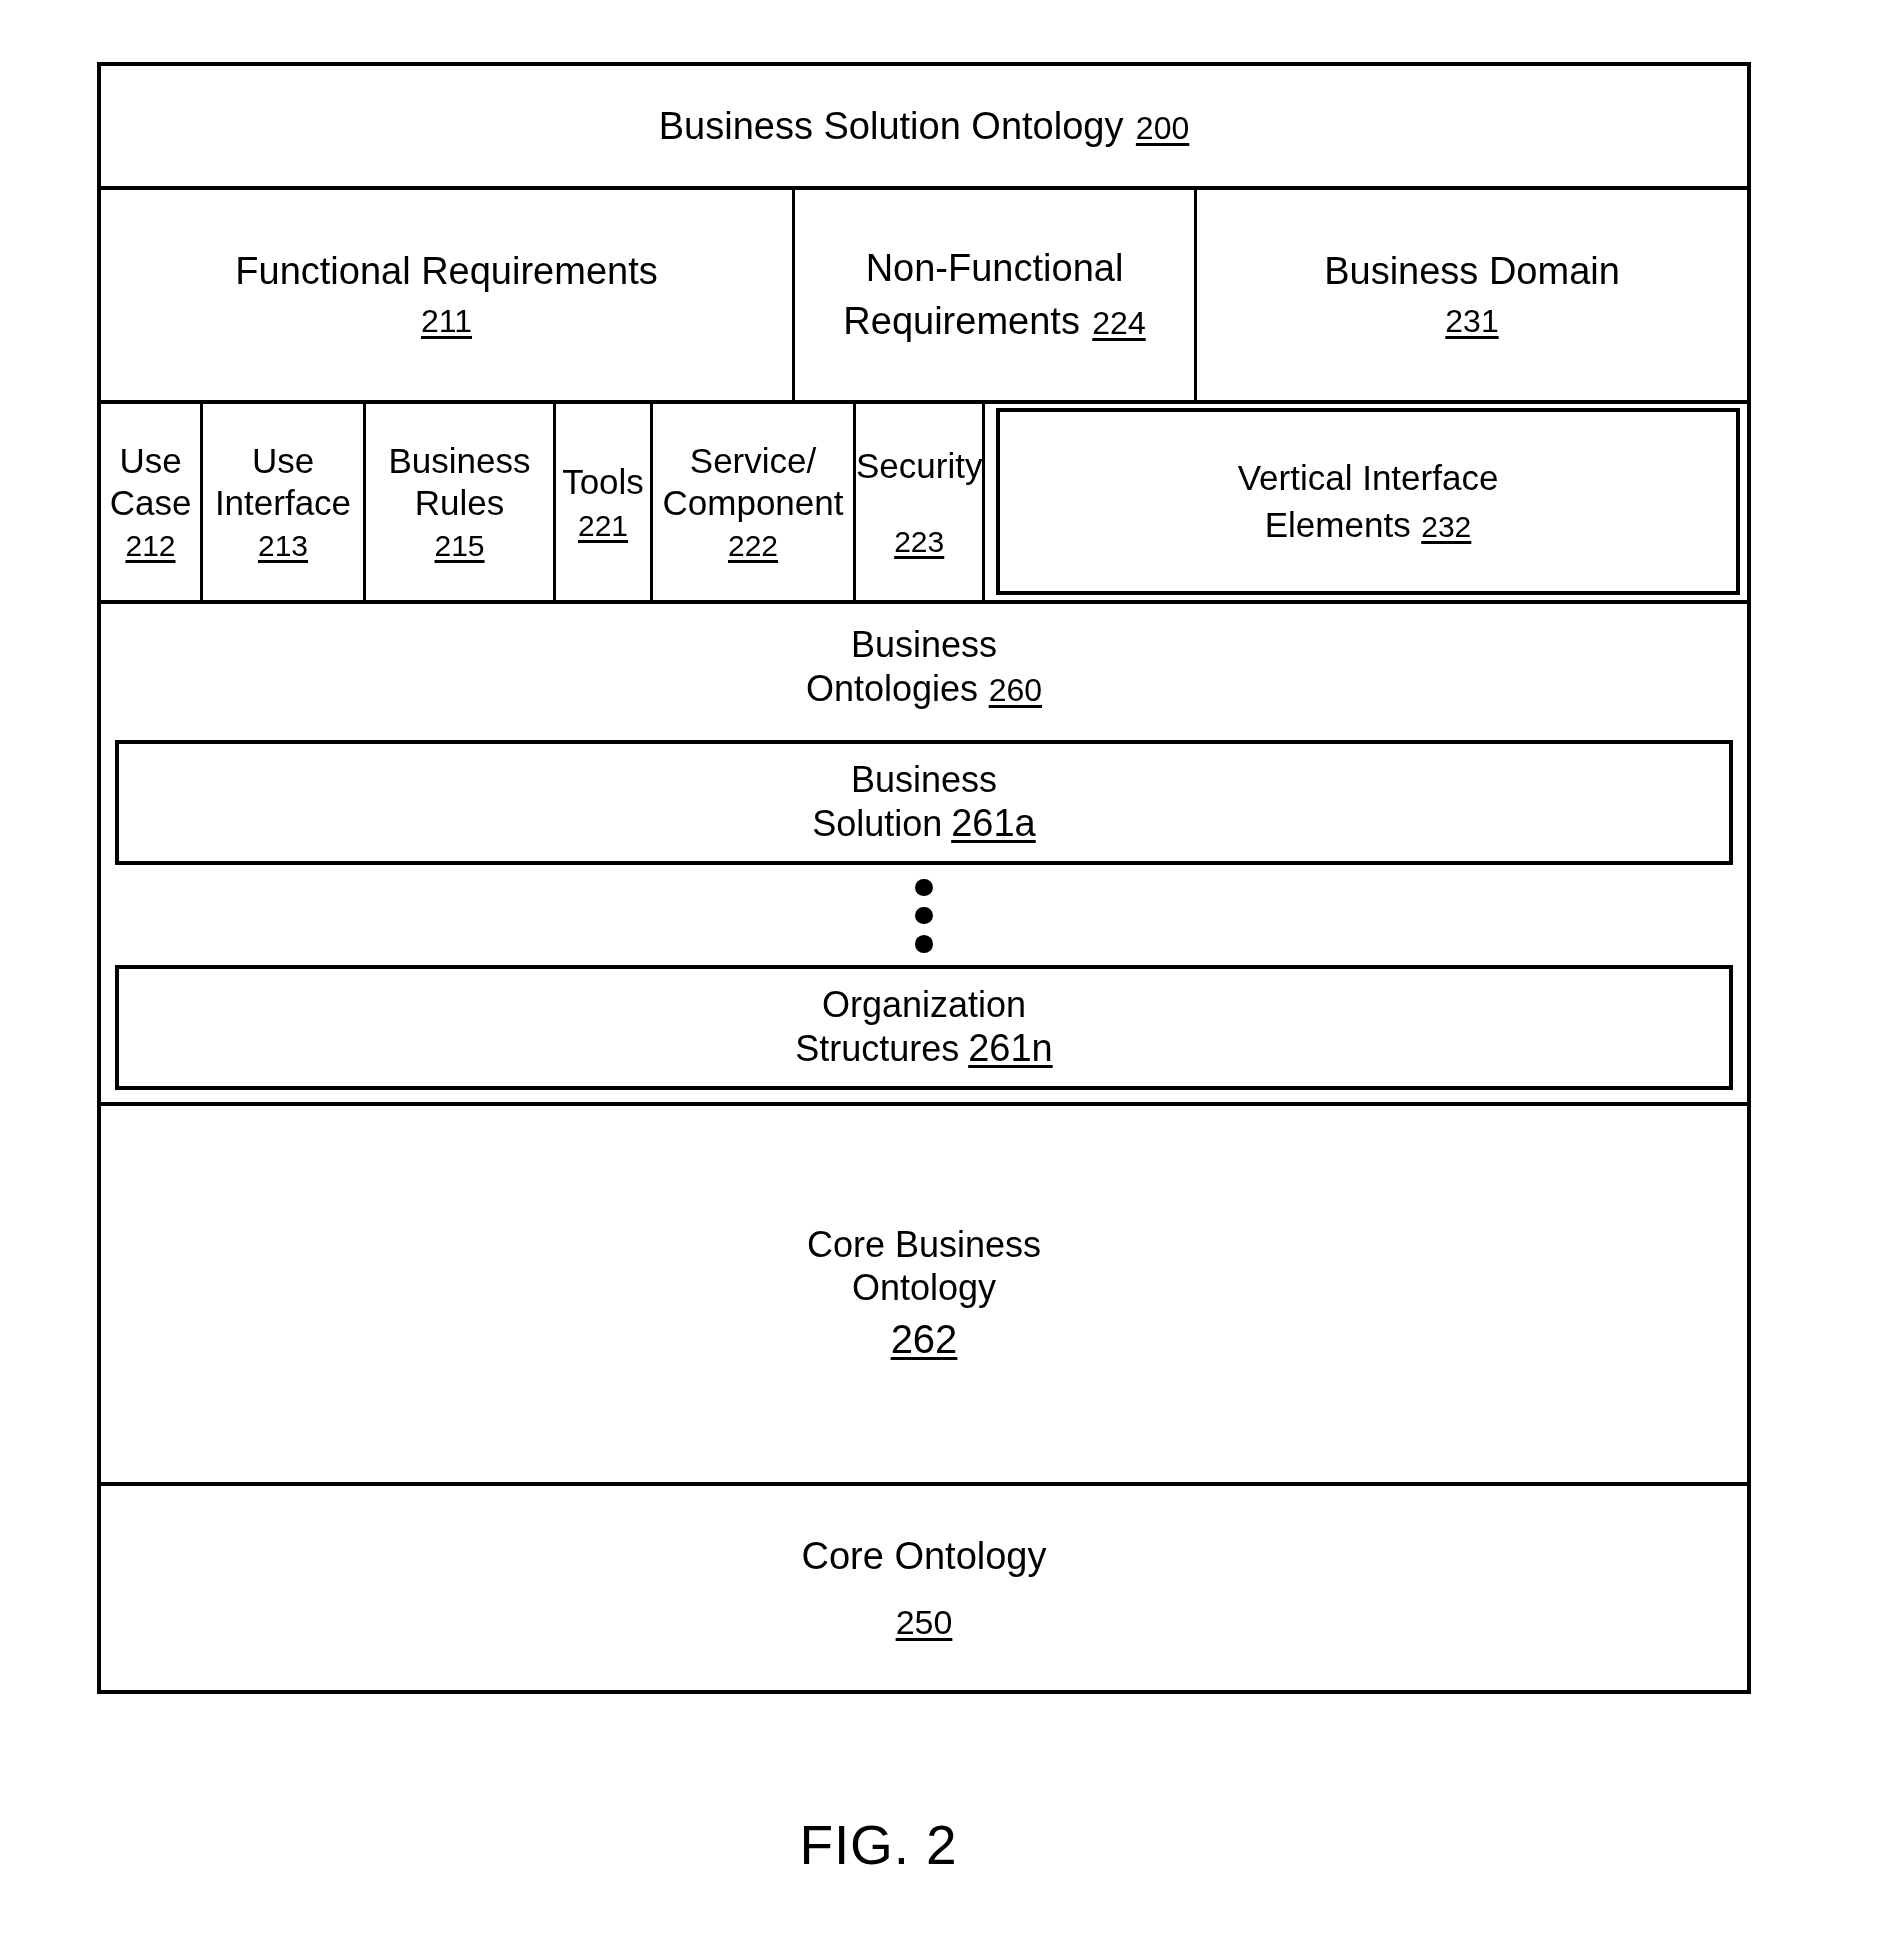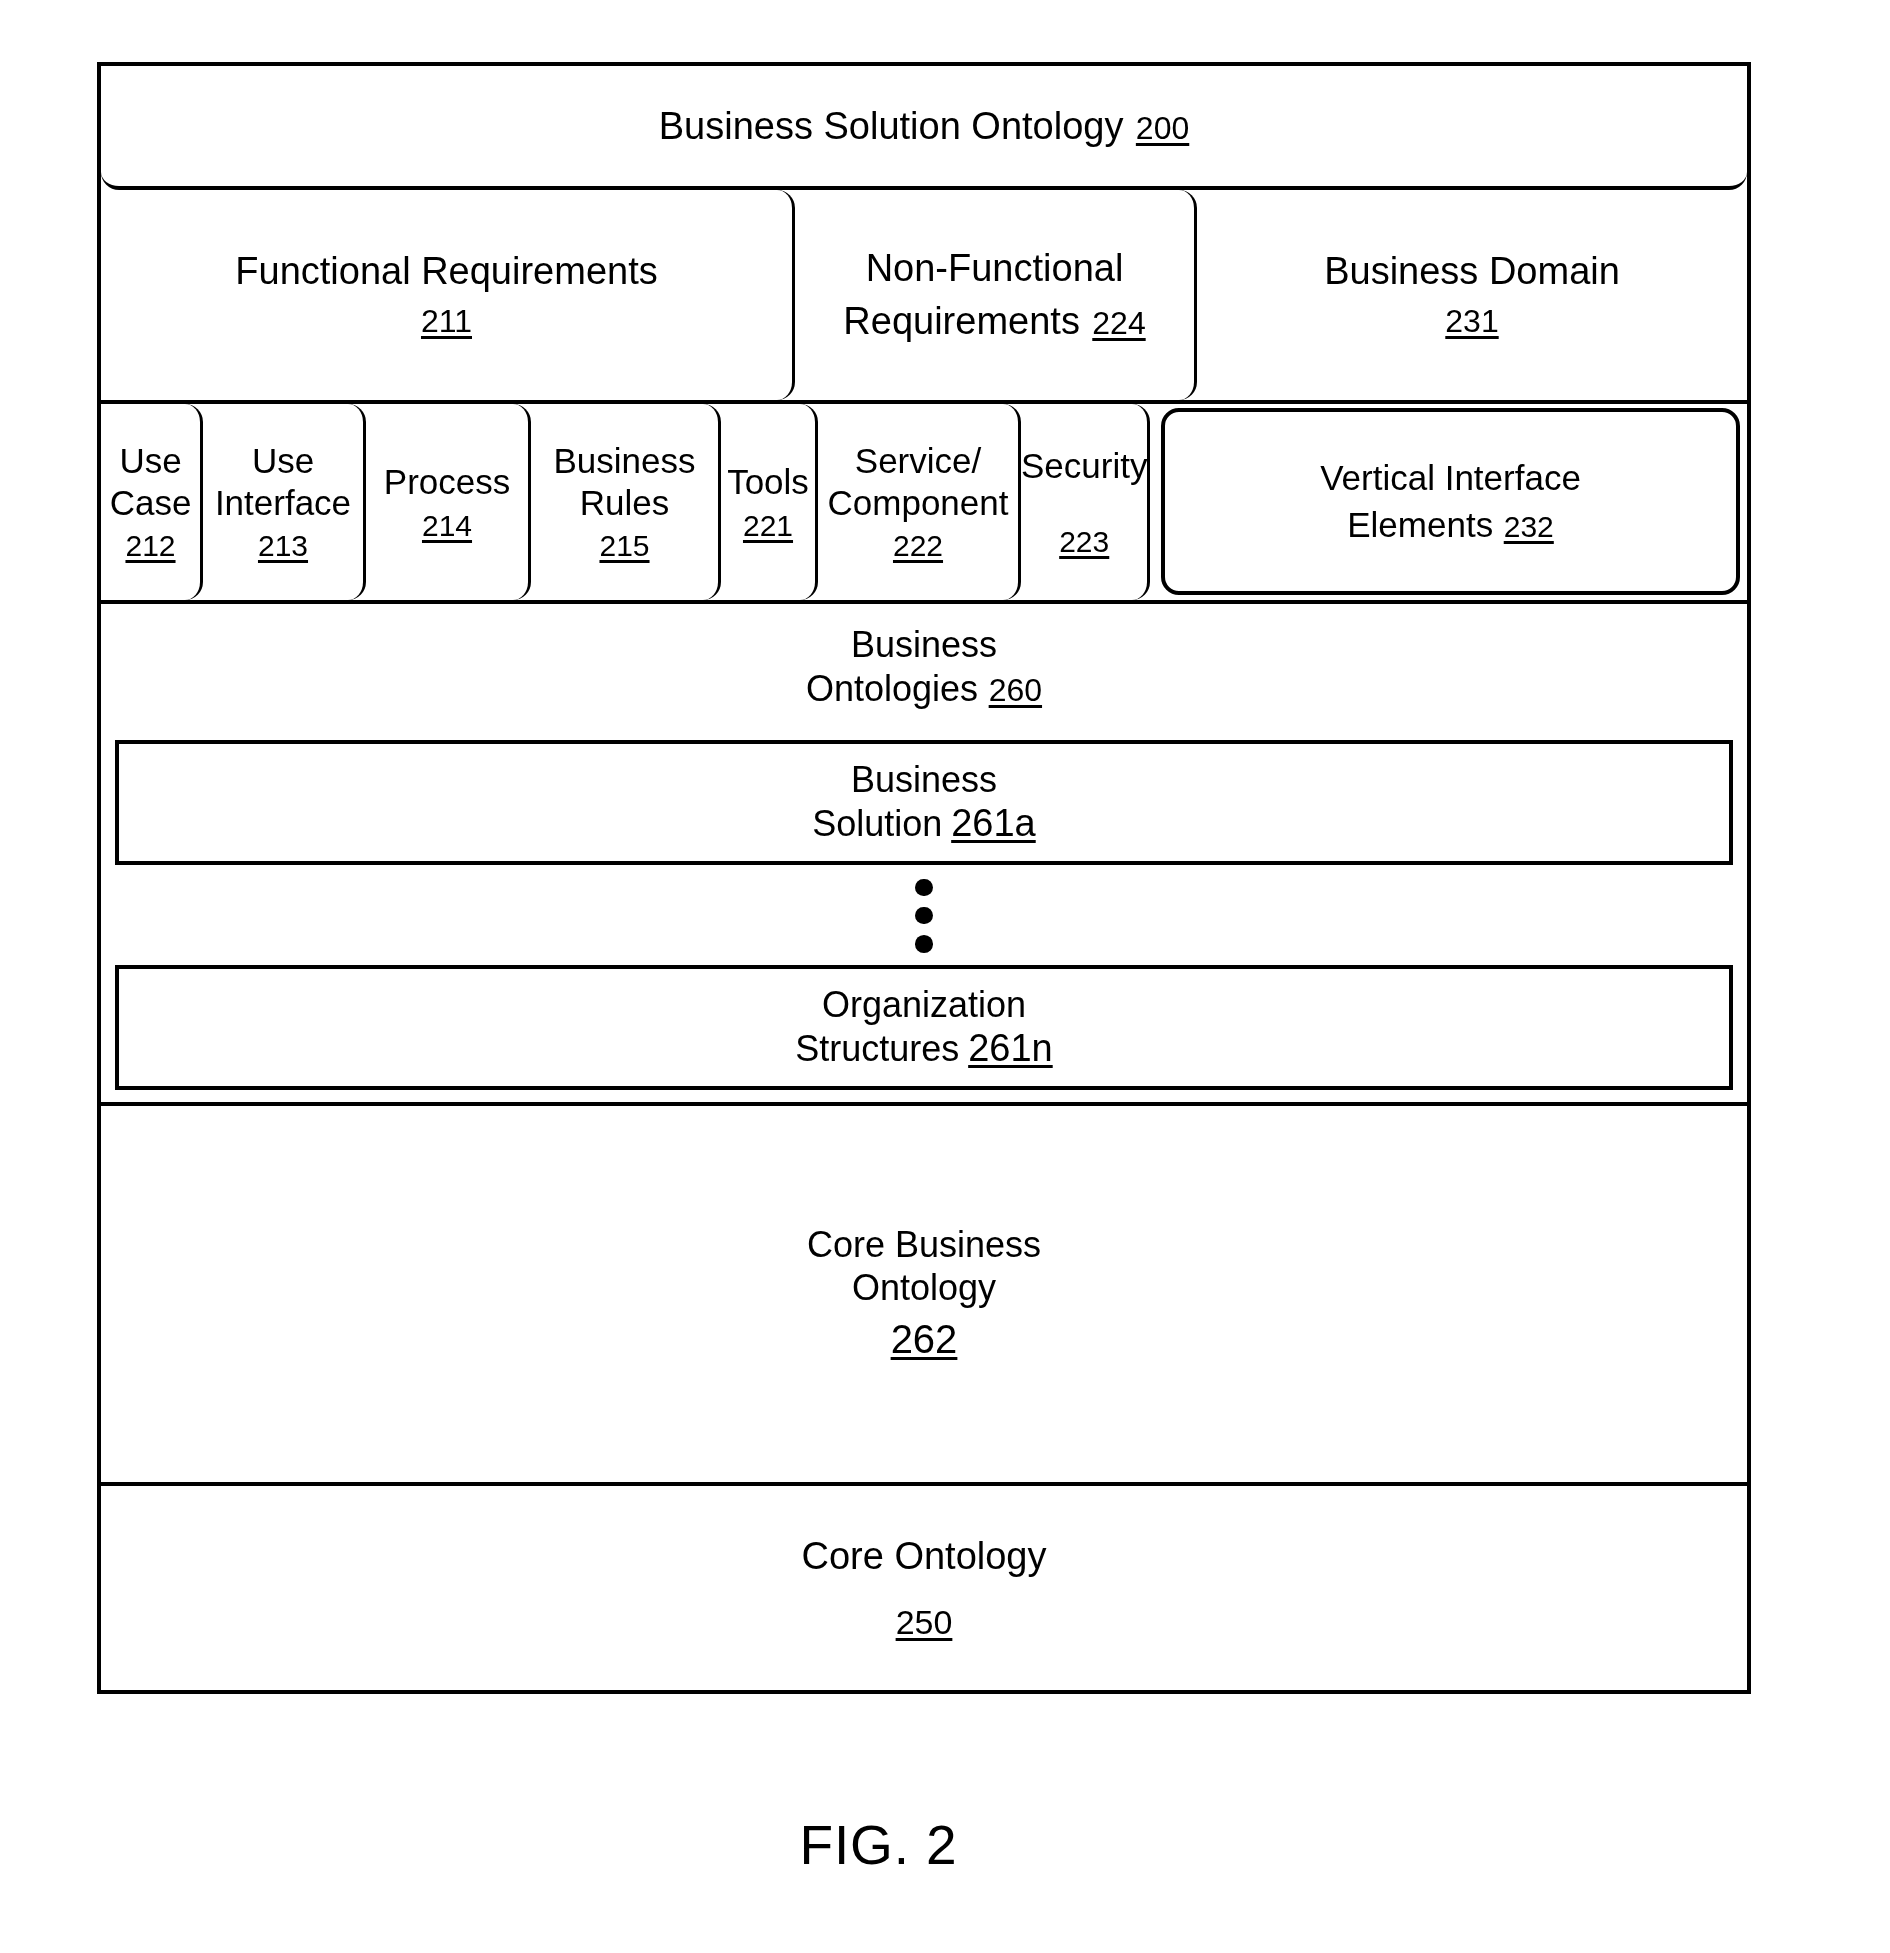--- a/index.html
+++ b/index.html
@@ -30,21 +30,20 @@
   }
 
   .cell {
     box-sizing: border-box;
     display: flex;
     flex-direction: column;
     align-items: center;
     justify-content: center;
     text-align: center;
     line-height: 1.18;
-    border-radius: 18px;
   }
 
   .ref {
     text-decoration: underline;
     text-underline-offset: 3.5px;
     text-decoration-thickness: 2.6px;
   }
 
   .inline-ref {
     display: inline;
@@ -245,24 +244,20 @@
       <div>Case</div>
       <div class="ref l2">212</div>
     </div>
 
     <div class="cell sub" id="sub-ui">
       <div>Use</div>
       <div>Interface</div>
       <div class="ref l2">213</div>
     </div>
 
-    <div class="cell sub" id="sub-process">
-      <div>Process</div>
-      <div class="ref l2">214</div>
-    </div>
 
     <div class="cell sub" id="sub-rules">
       <div>Business</div>
       <div>Rules</div>
       <div class="ref l2">215</div>
     </div>
 
     <div class="cell sub" id="sub-tools">
       <div>Tools</div>
       <div class="ref l2">221</div>

